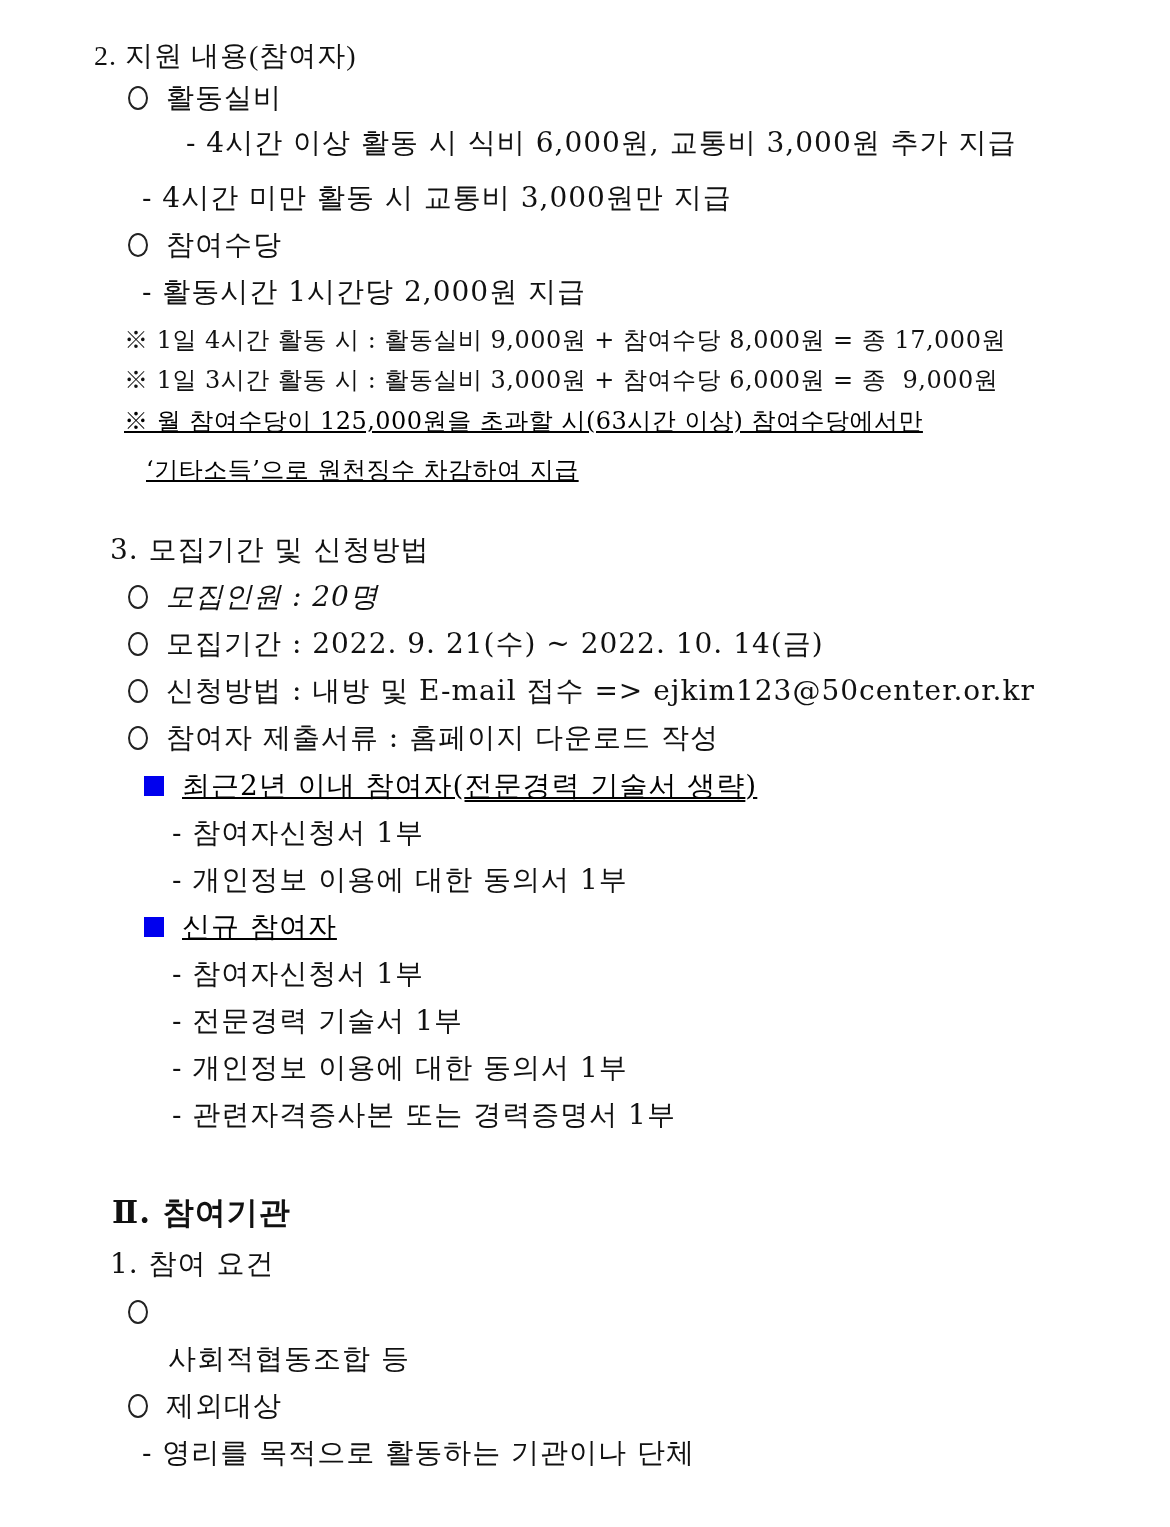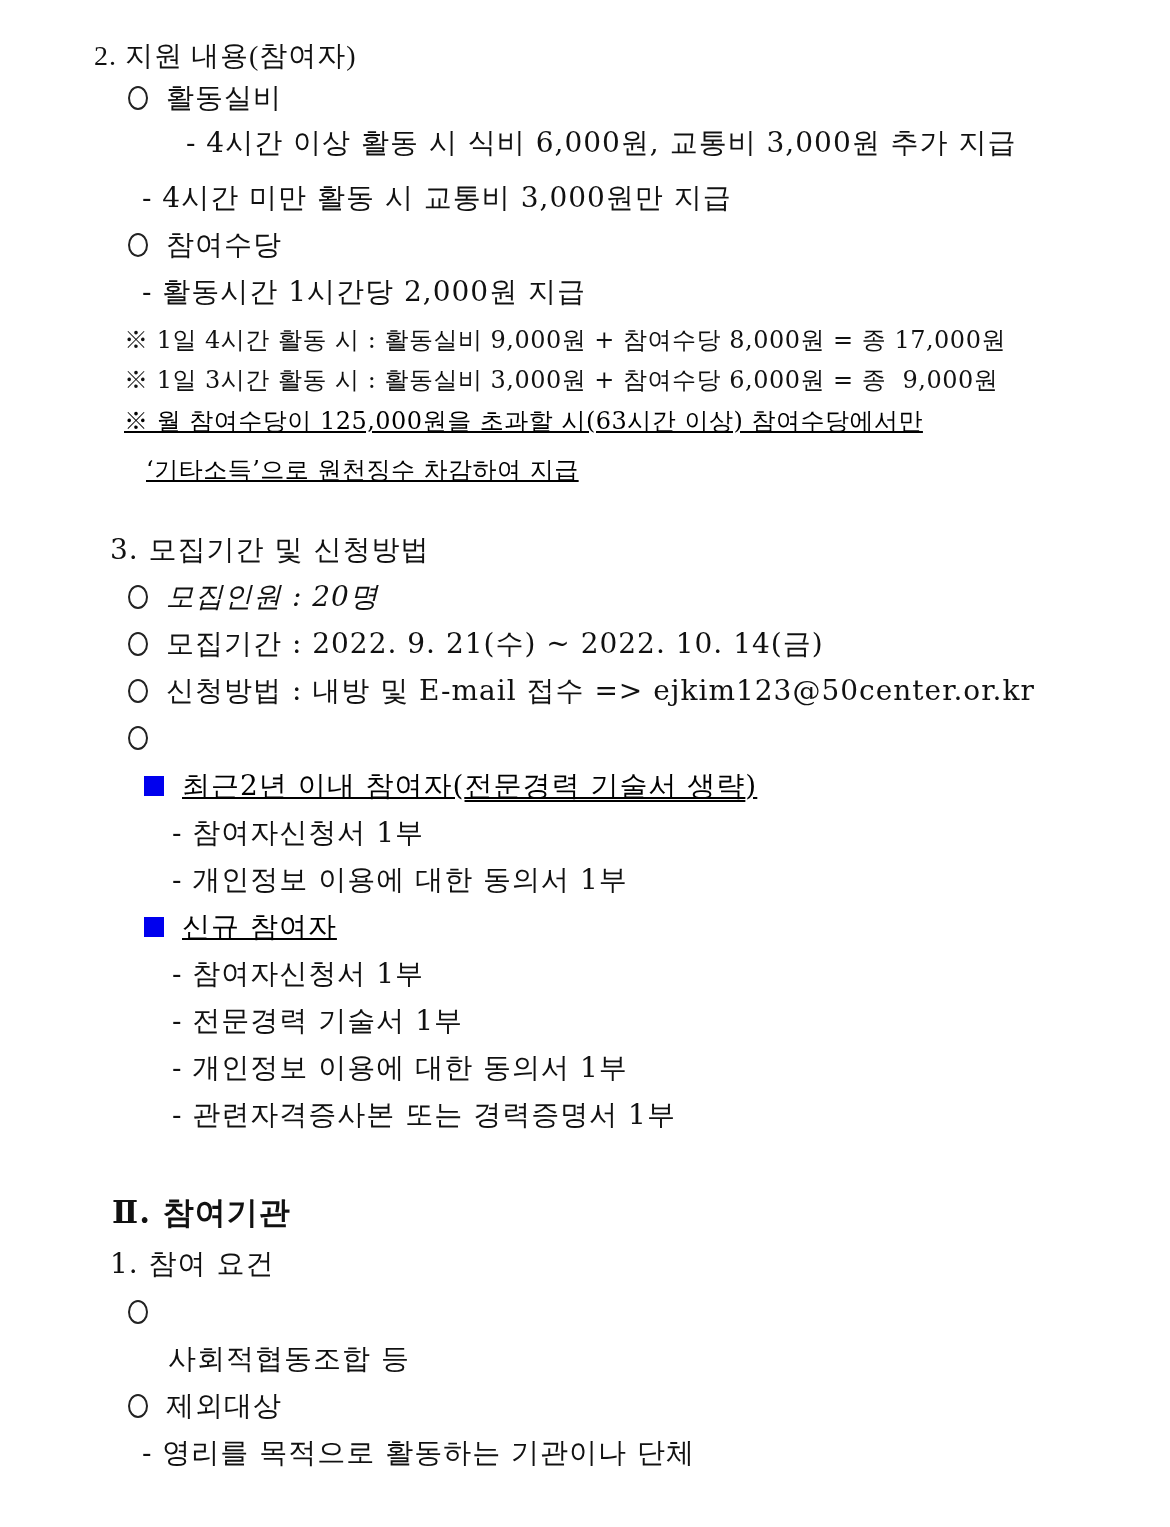--- a/index.html
+++ b/index.html
@@ -67,21 +67,21 @@
 <div class="line small" style="left:124px; top:362px;">※ 1일 3시간 활동 시 : 활동실비 3,000원 + 참여수당 6,000원 = 종  9,000원</div>
 
 <div class="line small blue" style="left:124px; top:403px;">※ 월 참여수당이 125,000원을 초과할 시(63시간 이상) 참여수당에서만</div>
 <div class="line small blue" style="left:146px; top:452px;">‘기타소득’으로 원천징수 차감하여 지급</div>
 
 <div class="line" style="left:110px; top:532px;">3. 모집기간 및 신청방법</div>
 
 <div class="line" style="left:128px; top:579px;font-style:italic;"><span class="bullet-circle"></span><span>모집인원 : 20명</span></div>
 <div class="line" style="left:128px; top:626px;"><span class="bullet-circle"></span><span>모집기간 : 2022. 9. 21(수) ~ 2022. 10. 14(금)</span></div>
 <div class="line" style="left:128px; top:673px;"><span class="bullet-circle"></span><span>신청방법 : 내방 및 E-mail 접수 =&gt; ejkim123@50center.or.kr</span></div>
-<div class="line" style="left:128px; top:720px;"><span class="bullet-circle"></span></div>
+<div class="line" style="left:128px; top:720px;"><span class="bullet-circle"></span><span>참여자 제출서류 : 홈페이지 다운로드 작성</span></div>
 
 <div class="line blue" style="left:144px; top:768px;"><span class="bullet-square"></span><span>최근2년 이내 참여자(</span><span class="u">전문경력 기술서 생략</span><span>)</span></div>
 <div class="line" style="left:172px; top:815px;">- 참여자신청서 1부</div>
 <div class="line" style="left:172px; top:862px;">- 개인정보 이용에 대한 동의서 1부</div>
 
 <div class="line blue" style="left:144px; top:909px;"><span class="bullet-square"></span><span>신규 참여자</span></div>
 <div class="line" style="left:172px; top:956px;">- 참여자신청서 1부</div>
 <div class="line" style="left:172px; top:1003px;">- 전문경력 기술서 1부</div>
 <div class="line" style="left:172px; top:1050px;">- 개인정보 이용에 대한 동의서 1부</div>
 <div class="line" style="left:172px; top:1097px;">- 관련자격증사본 또는 경력증명서 1부</div>

